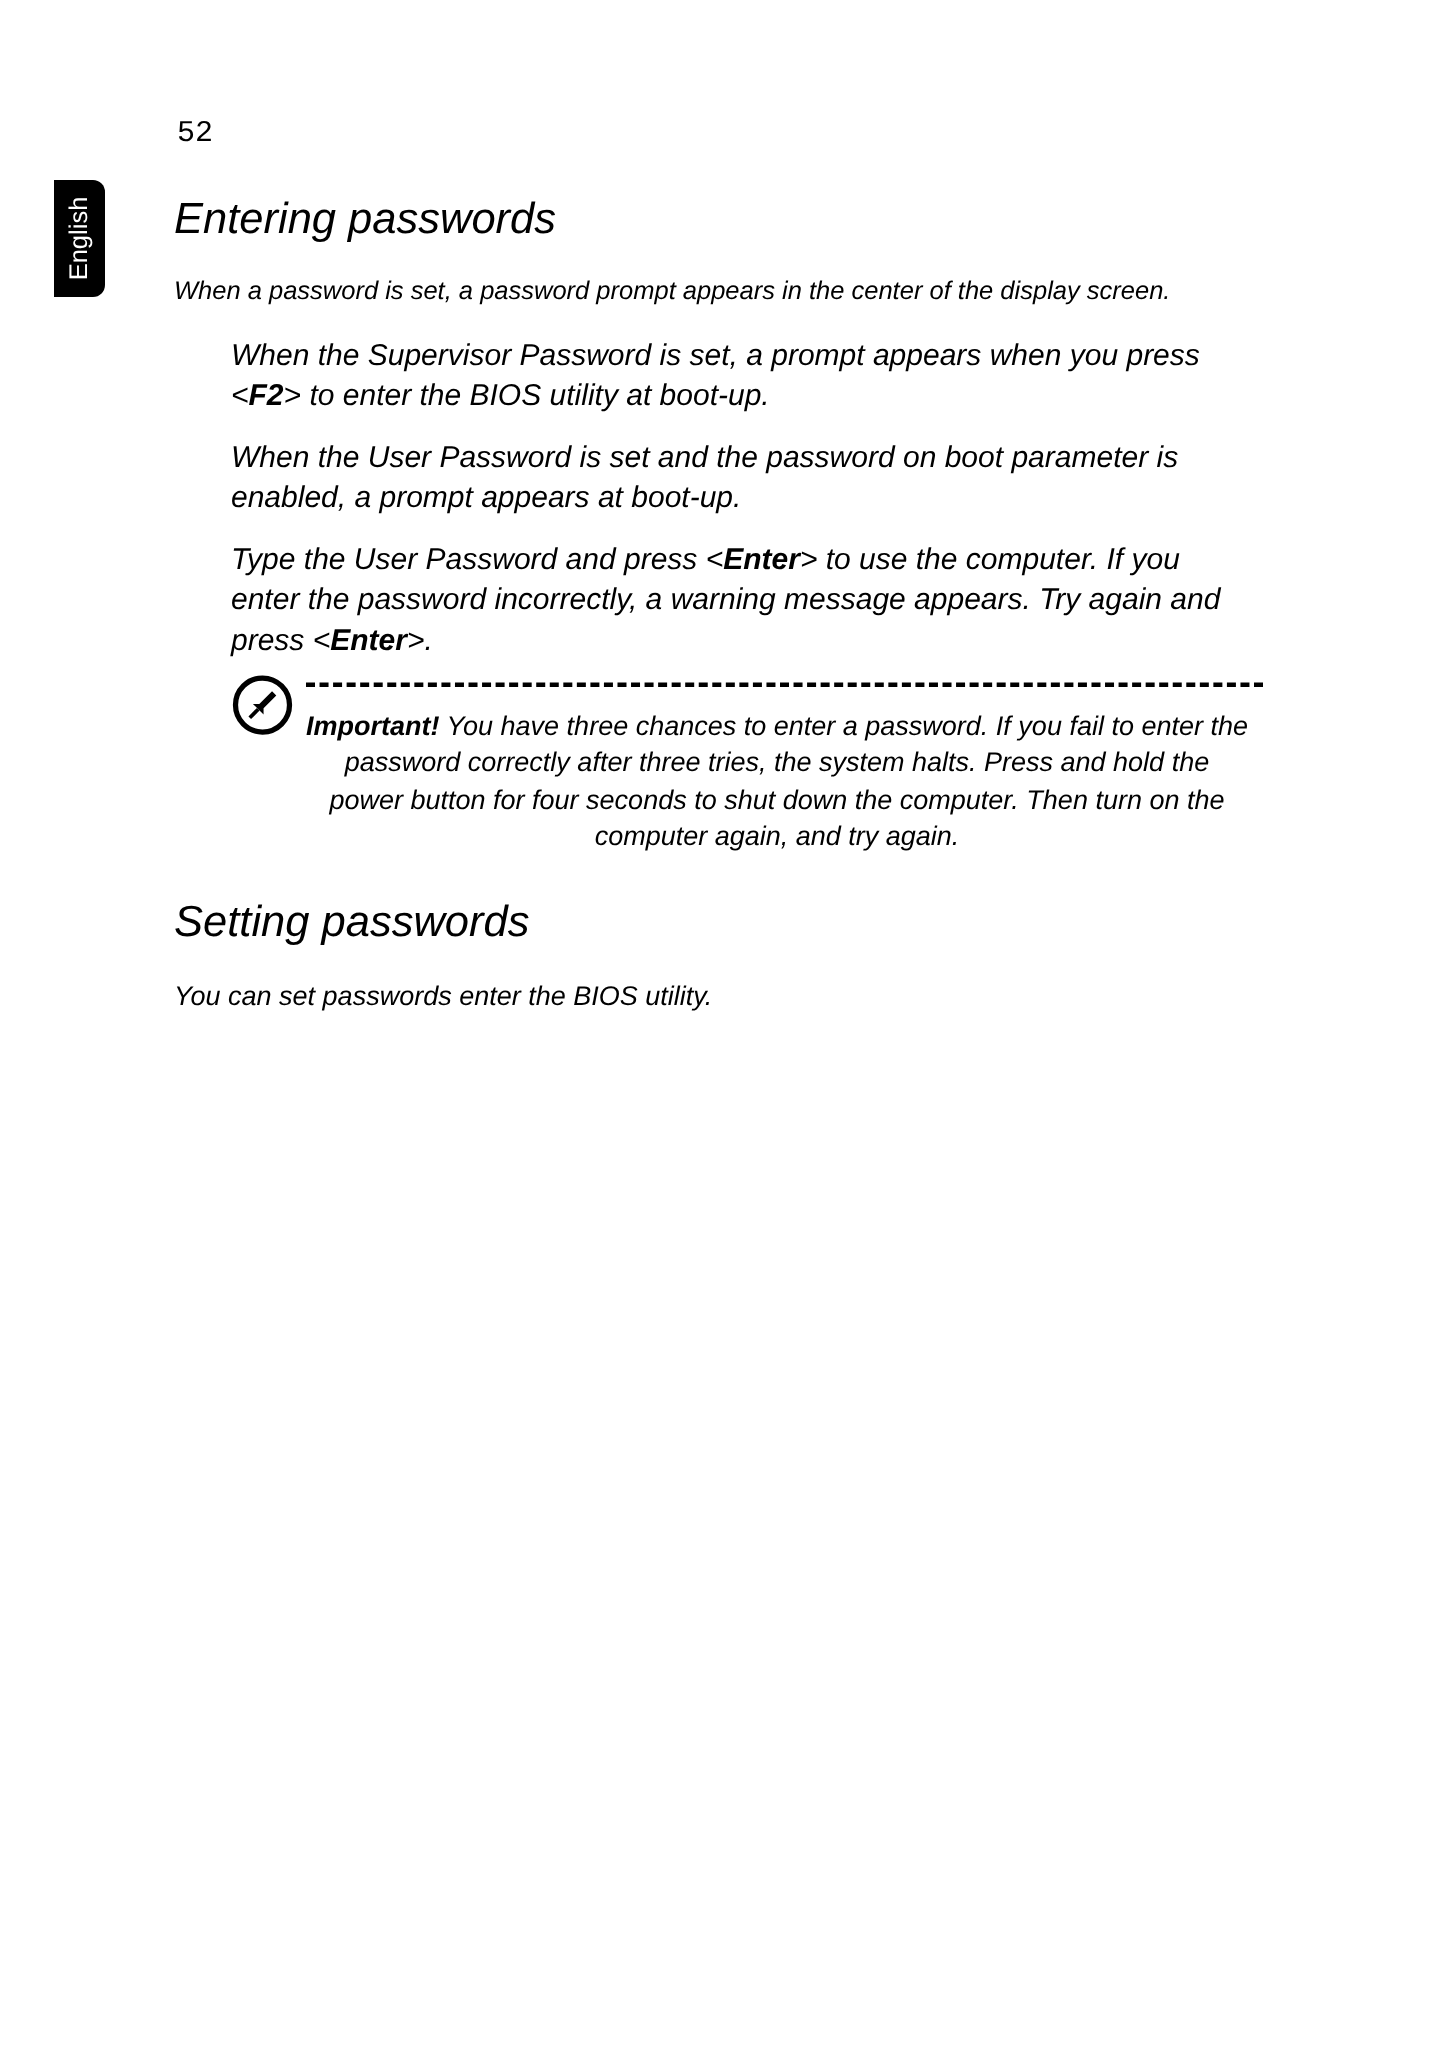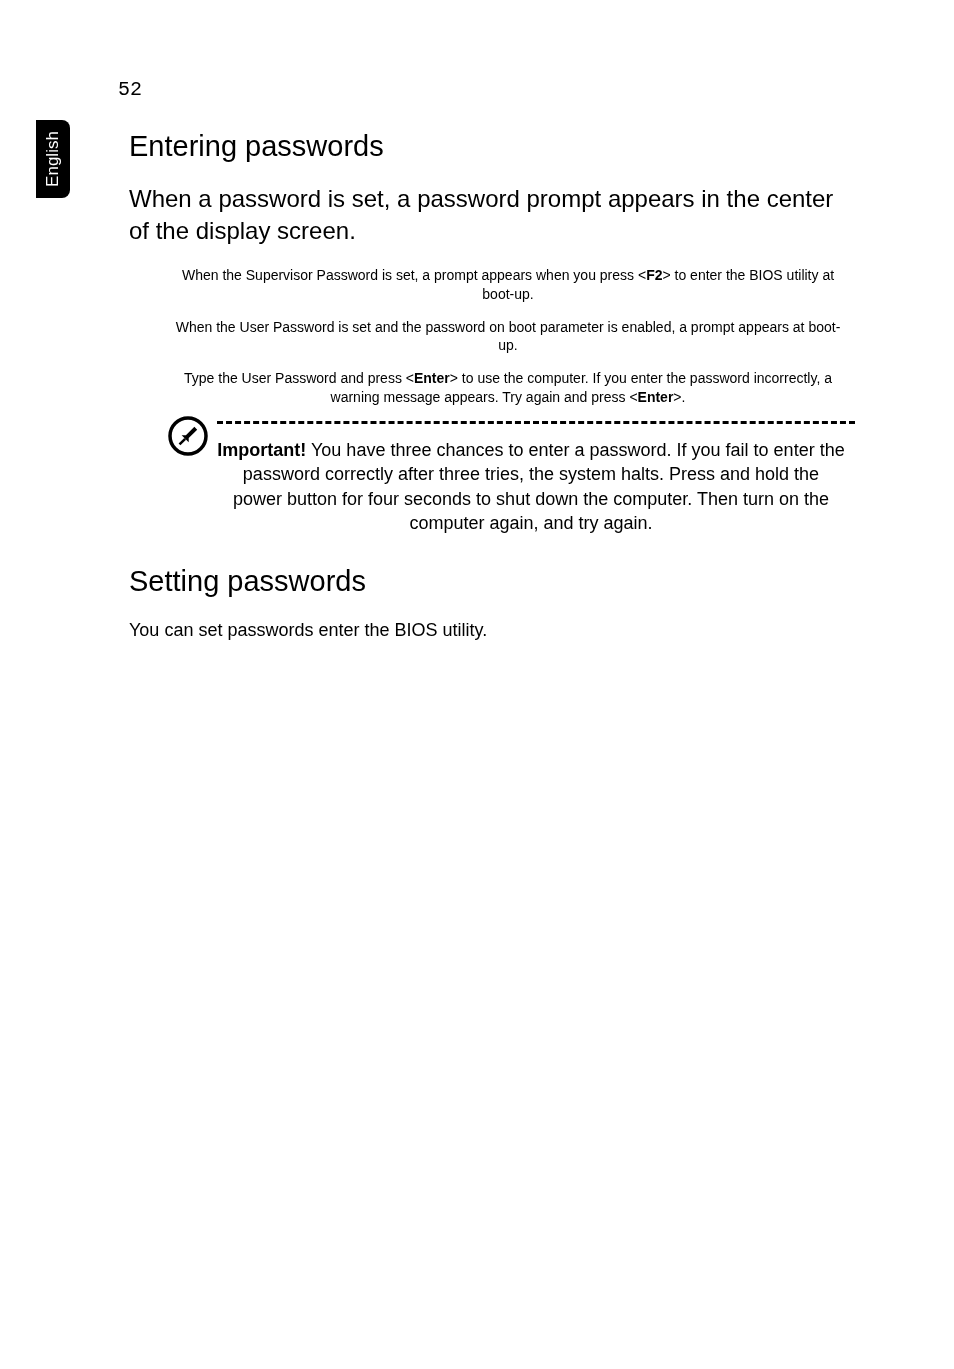--- a/index.html
+++ b/index.html
@@ -38,42 +38,42 @@
     }
     .side-tab-text {
       color: #ffffff;
       font-size: 17px;
       transform: rotate(-90deg);
       white-space: nowrap;
       font-weight: normal;
     }
     .content {
       position: absolute;
-      left: 129px;
+      left: 116px;
       top: 130px;
       width: 720px;
+      font-style: italic;
     }
     .heading-1 {
       font-size: 29px;
       font-weight: normal;
       margin-bottom: 20px;
     }
     .intro-text {
-      font-size: 24px;
+      font-size: 17px;
       line-height: 1.35;
       margin-bottom: 18px;
     }
     .bullet-list {
       padding-left: 38px;
     }
     .bullet-item {
-      font-size: 14px;
+      font-size: 20px;
       line-height: 1.35;
       margin-bottom: 14px;
-      text-align: center;
     }
     .bold {
       font-weight: bold;
     }
     .note-block {
       position: relative;
       margin-top: 6px;
       margin-bottom: 30px;
       text-align: center;
     }

